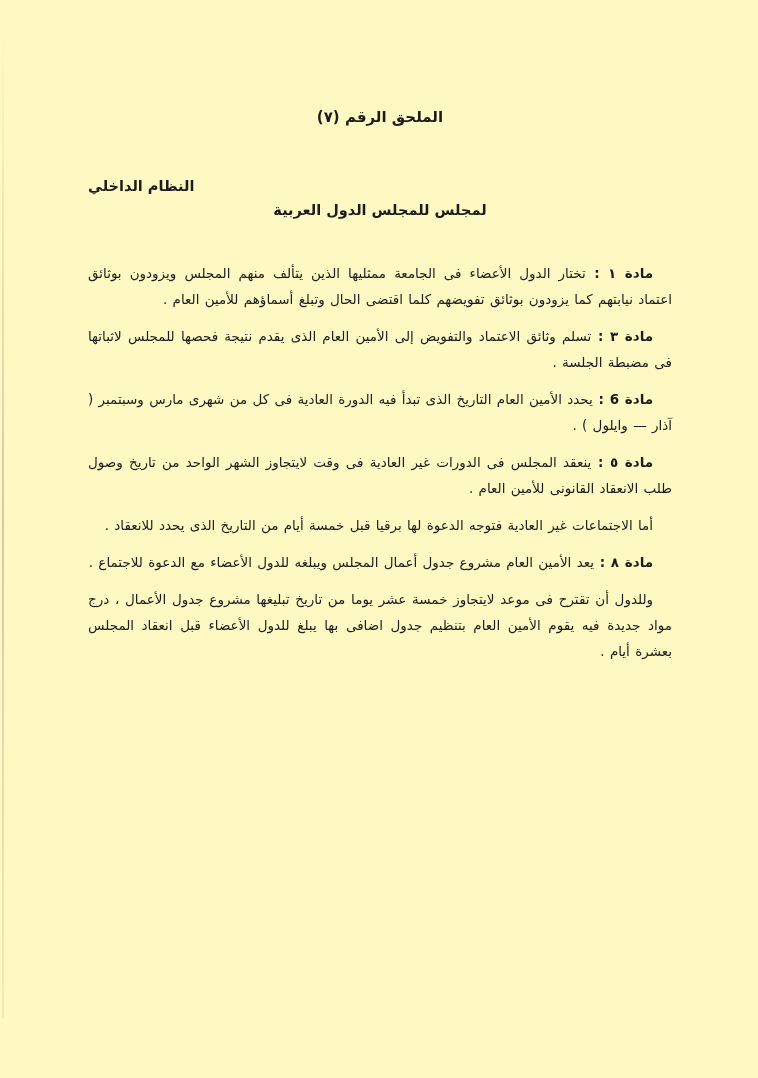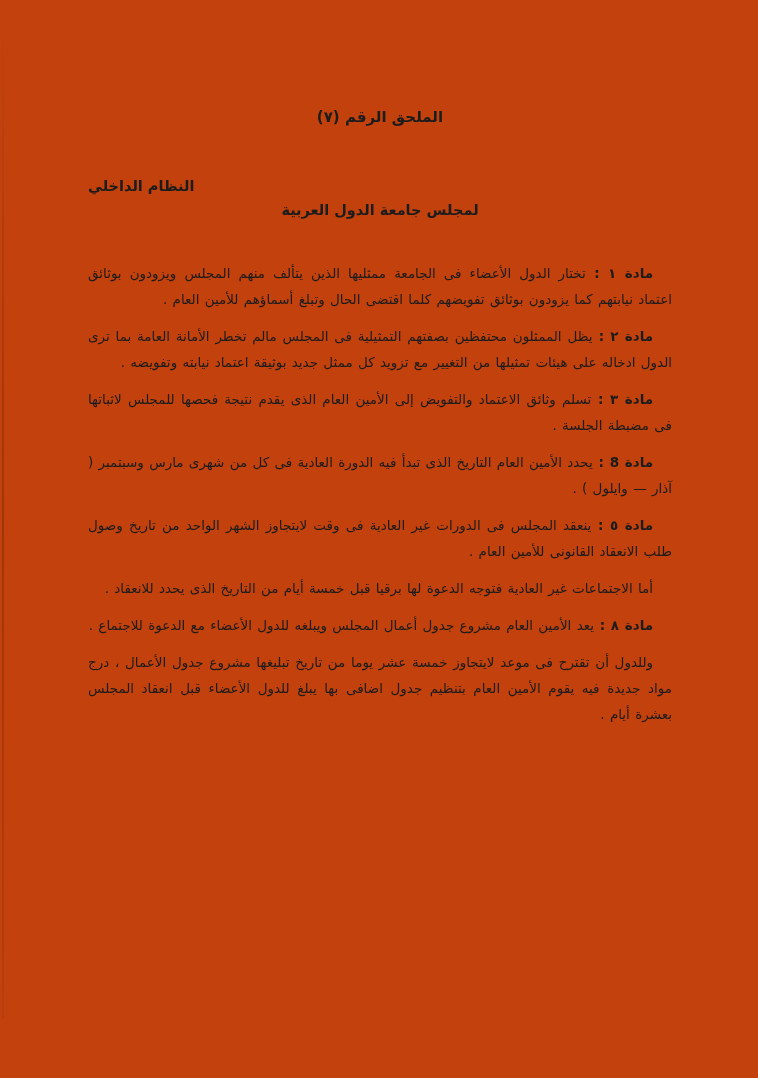--- a/index.html
+++ b/index.html
@@ -5,21 +5,21 @@
   html, body {
     margin: 0;
     padding: 0;
     background: #ffffff;
     font-family: "DejaVu Sans", "Liberation Serif", sans-serif;
   }
   .sheet {
     position: relative;
     width: 758px;
     height: 1078px;
-    background: #c2410c;
+    background: #fef9c3;
     color: #1c1c1c;
     direction: rtl;
     overflow: hidden;
     box-sizing: border-box;
   }
   
   .scan-edge {
     position: absolute;
     left: 2px;
     top: 30px;
@@ -69,36 +69,33 @@
   }
 </style>
 </head>
 <body>
 
 <div class="sheet">
   <div class="scan-edge"></div>
   <div class="content">
     <div class="appendix-title">الملحق الرقم (٧)</div>
     <div class="doc-title">النظام الداخلي</div>
-    <div class="doc-subtitle">لمجلس جامعة الدول العربية</div>
+    <div class="doc-subtitle">لمجلس للمجلس الدول العربية</div>
     <div class="articles">
   <p class="para">
     <b class="label">مادة ١ : </b><span class="text">تختار الدول الأعضاء فى الجامعة ممثليها الذين يتألف منهم المجلس ويزودون بوثائق اعتماد نيابتهم كما يزودون بوثائق تفويضهم كلما اقتضى الحال وتبلغ أسماؤهم للأمين العام .</span>
   </p>
 
-  <p class="para">
-    <b class="label">مادة ٢ : </b><span class="text">يظل الممثلون محتفظين بصفتهم التمثيلية فى المجلس مالم تخطر الأمانة العامة بما ترى الدول ادخاله على هيئات تمثيلها من التغيير مع تزويد كل ممثل جديد بوثيقة اعتماد نيابته وتفويضه .</span>
-  </p>
 
   <p class="para">
     <b class="label">مادة ٣ : </b><span class="text">تسلم وثائق الاعتماد والتفويض إلى الأمين العام الذى يقدم نتيجة فحصها للمجلس لاثباتها فى مضبطة الجلسة .</span>
   </p>
 
   <p class="para">
-    <b class="label">مادة 8 : </b><span class="text">يحدد الأمين العام التاريخ الذى تبدأ فيه الدورة العادية فى كل من شهرى مارس وسبتمبر ( آذار — وايلول ) .</span>
+    <b class="label">مادة 6 : </b><span class="text">يحدد الأمين العام التاريخ الذى تبدأ فيه الدورة العادية فى كل من شهرى مارس وسبتمبر ( آذار — وايلول ) .</span>
   </p>
 
 
   <p class="para">
     <b class="label">مادة ٥ : </b><span class="text">ينعقد المجلس فى الدورات غير العادية فى وقت لايتجاوز الشهر الواحد من تاريخ وصول طلب الانعقاد القانونى للأمين العام .</span>
   </p>
 
 
 
   <p class="para">

